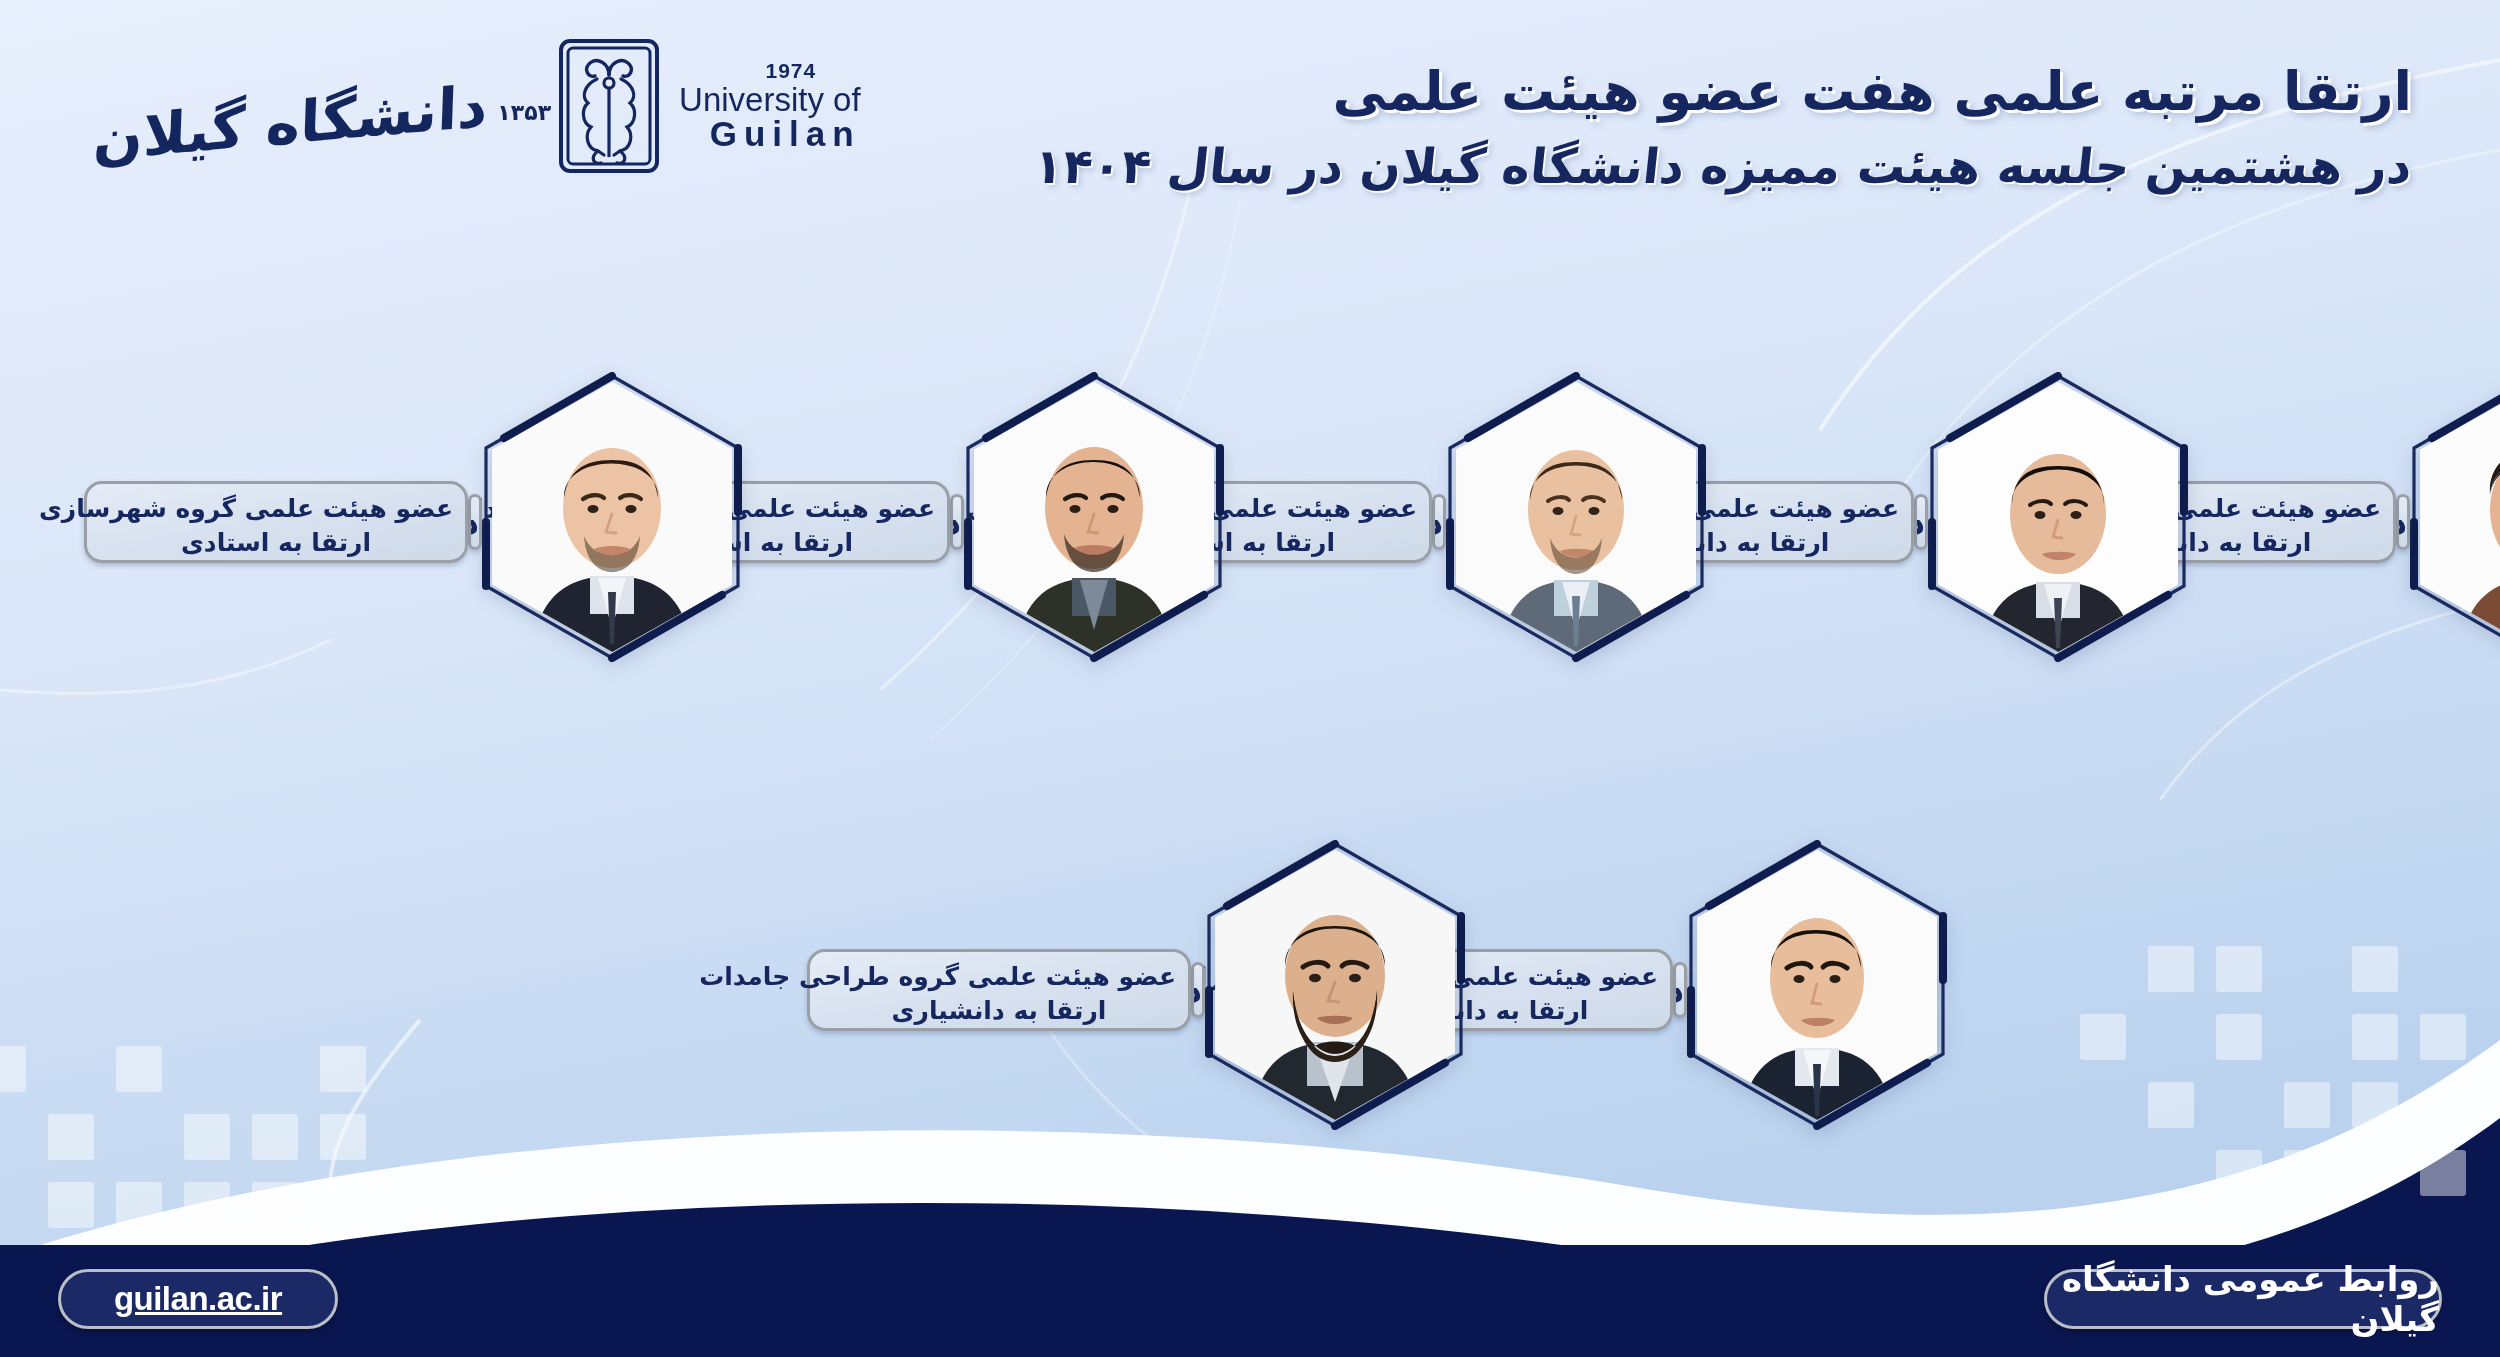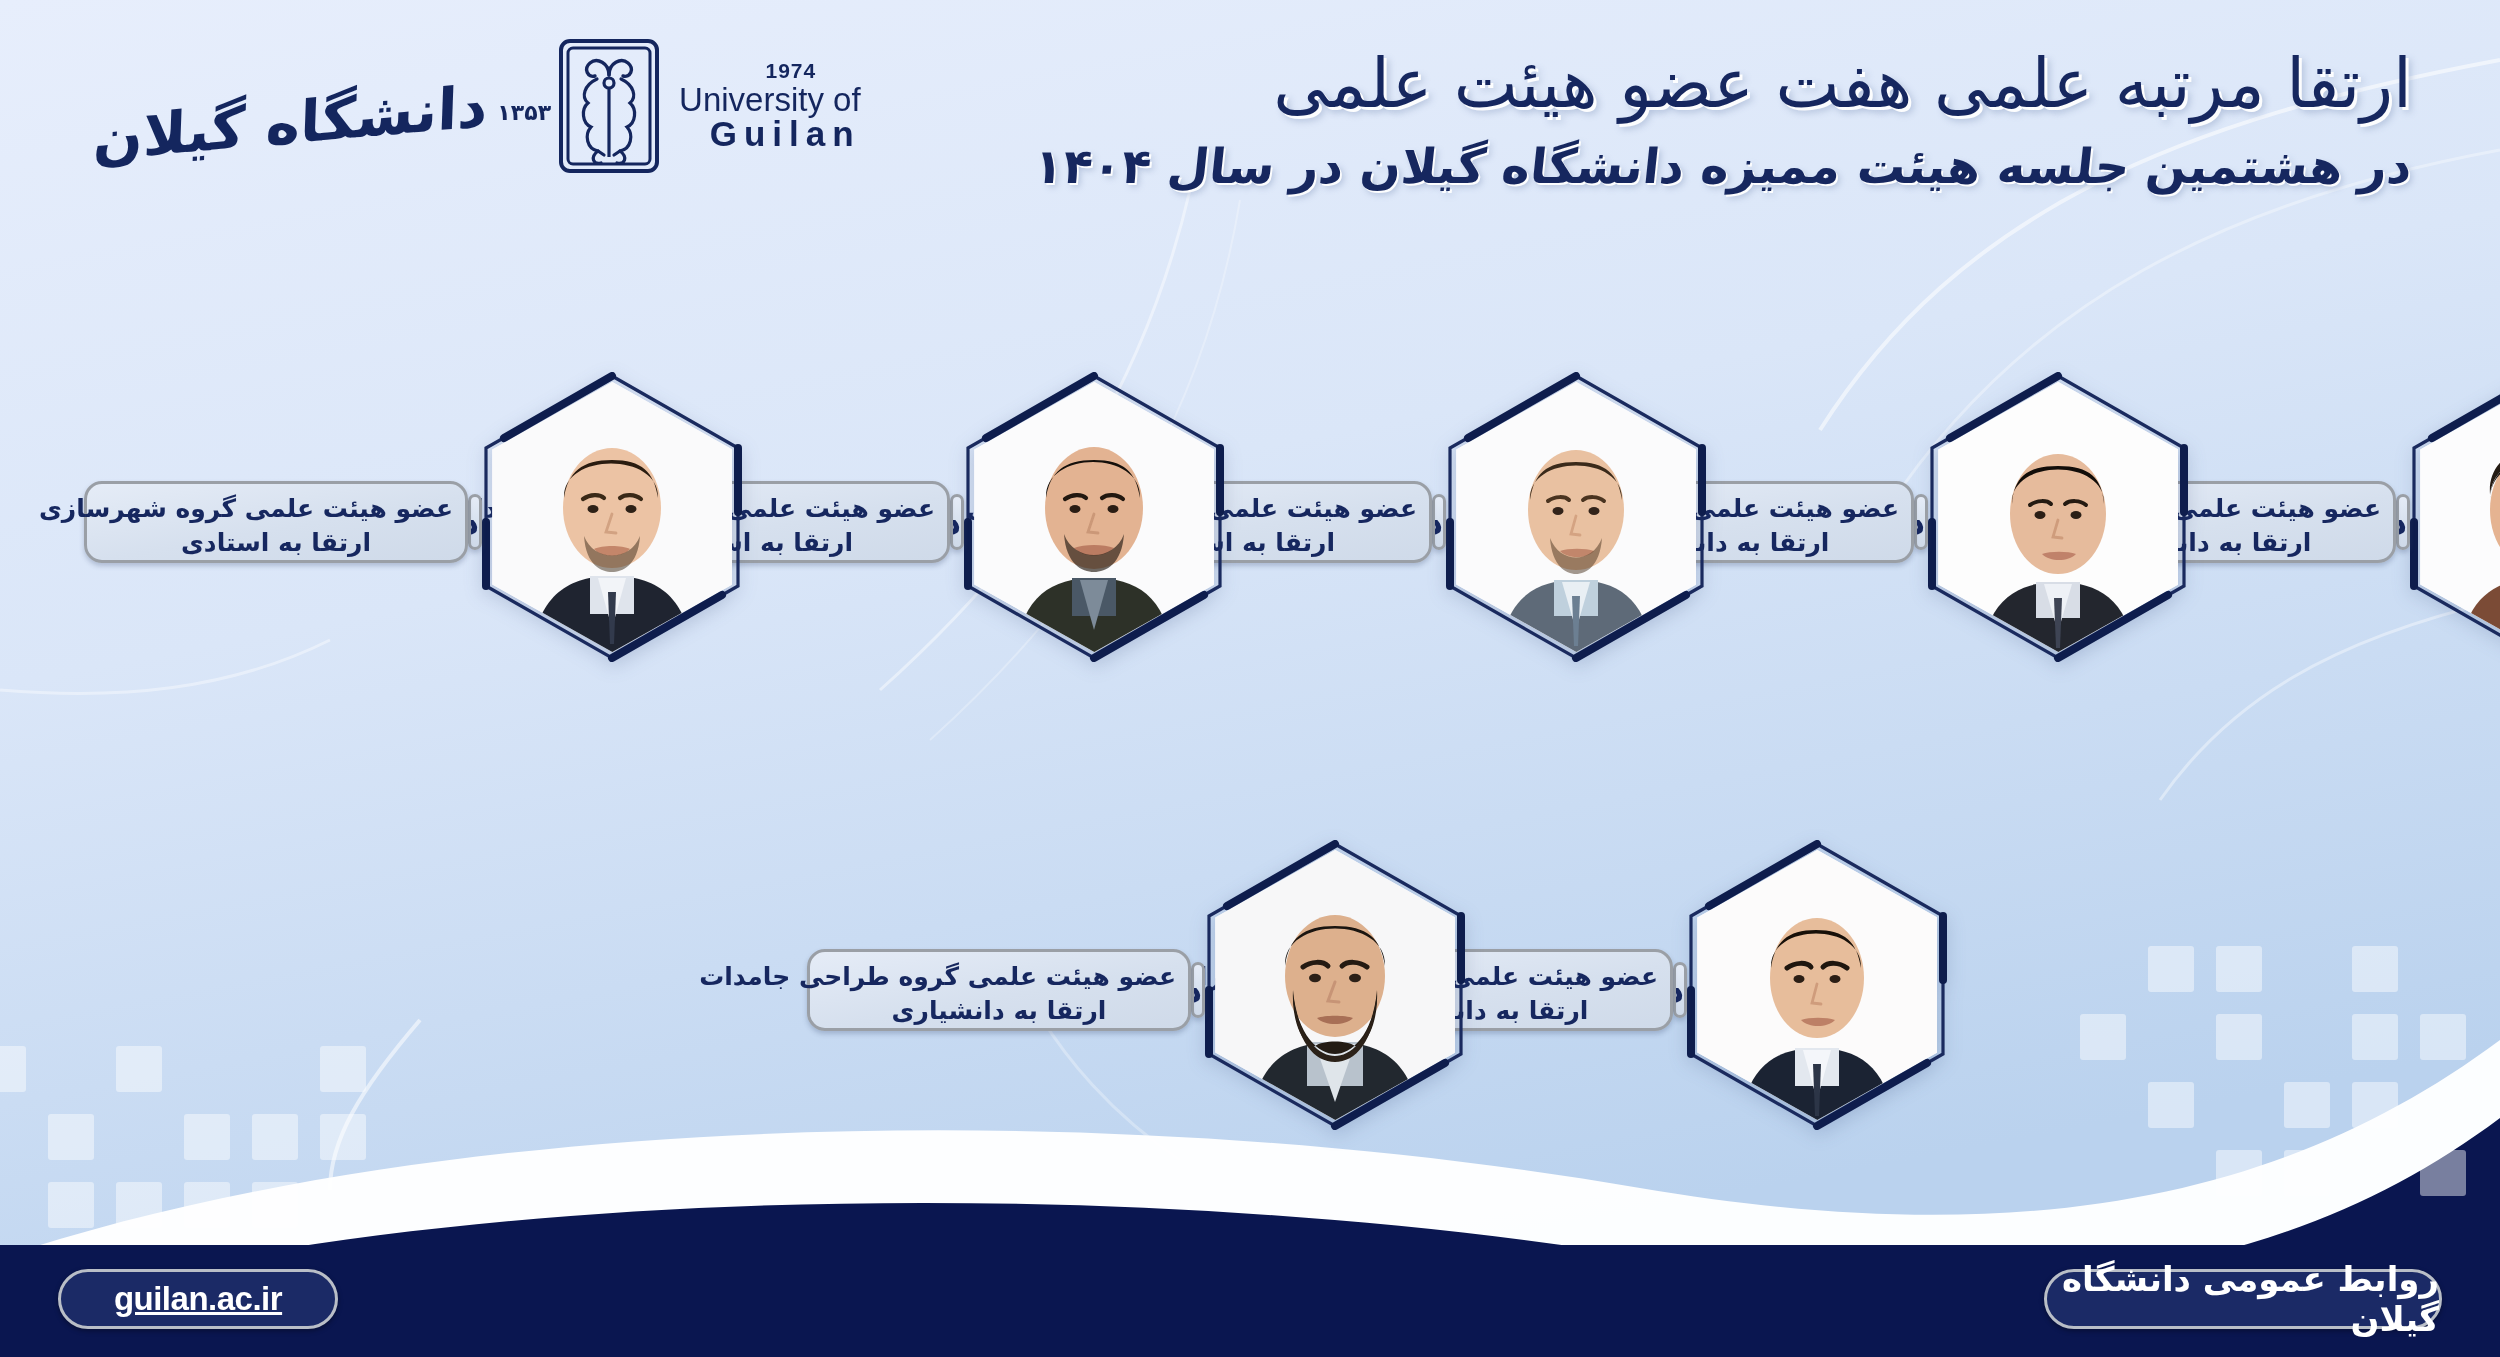--- a/index.html
+++ b/index.html
@@ -104,27 +104,28 @@
   }
 
   #title-wrap {
     position: absolute;
     right: 88px;
     top: 46px;
     text-align: right;
     direction: rtl;
   }
   #main-title {
-    font-size: 68px;
-    font-weight: 400;
+    font-size: 54px;
+    font-weight: 700;
     color: #16275f;
     line-height: 1.12;
     letter-spacing: -1px;
     text-shadow: 3px 3px 0 rgba(255,255,255,0.95), 5px 5px 7px rgba(120,140,180,0.45);
     white-space: nowrap;
+    margin-top: 16px;
   }
   #sub-title {
     margin-top: 16px;
     font-size: 48px;
     font-weight: 700;
     color: #16275f;
     letter-spacing: -1px;
     transform: skewX(-6deg);
     text-shadow: 2px 2px 0 rgba(255,255,255,0.95), 4px 4px 6px rgba(120,140,180,0.4);
     white-space: nowrap;

